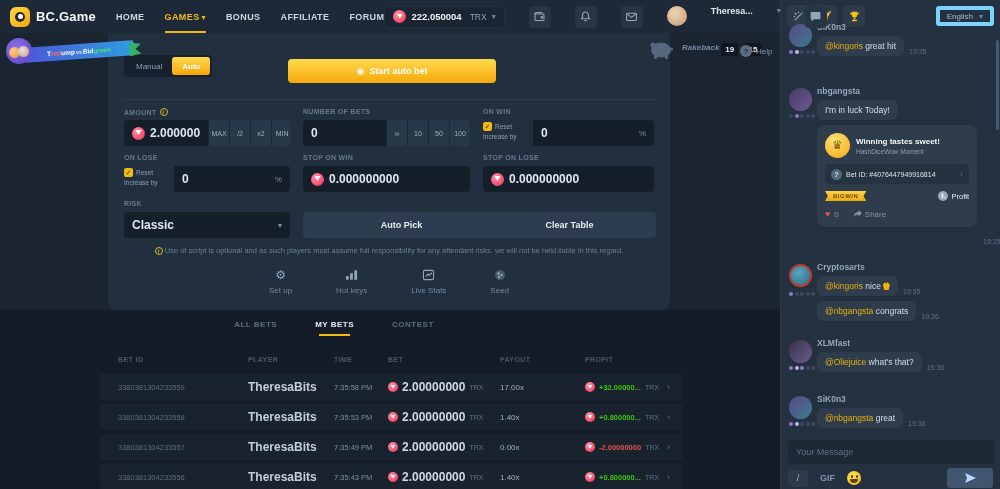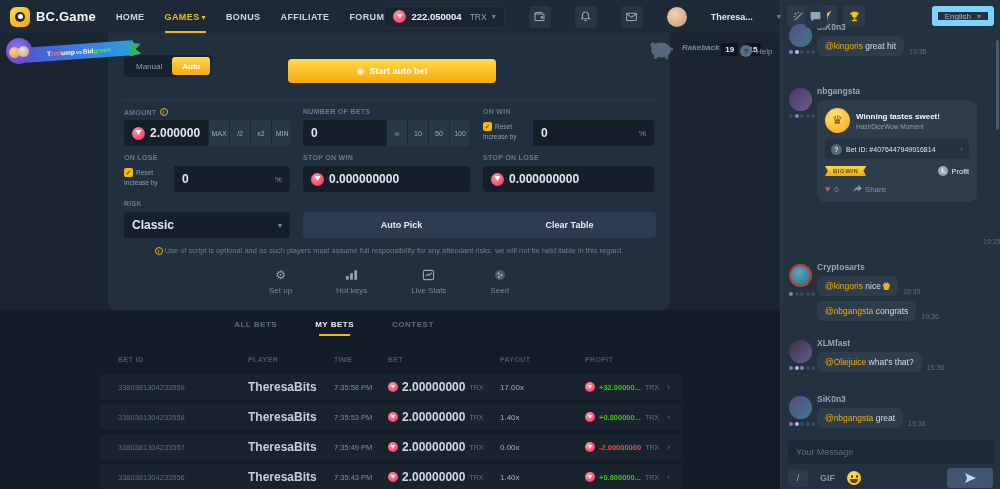--- a/index.html
+++ b/index.html
@@ -11,21 +11,21 @@
   .logo-ic{width:20px;height:20px;border-radius:6px;background:linear-gradient(135deg,#ffd84d,#f2a606);position:relative;flex:0 0 auto;}
   .logo-ic i{position:absolute;left:5px;top:5px;width:10px;height:10px;border-radius:50%;background:#222b36;}
   .logo-ic b{position:absolute;left:8px;top:7px;width:5px;height:5px;border-radius:50%;background:#fff;}
   .logo-txt{color:#f4f7fa;font-size:13px;font-weight:bold;margin-left:6px;letter-spacing:.2px;}
   .bat{width:7px;height:5px;background:#f07c1d;clip-path:polygon(0 100%,50% 0,100% 100%,50% 55%);margin:-10px 0 0 -6px;}
   .nav{display:flex;gap:20px;margin-left:26px;}
   .nav-it{font-size:9px;font-weight:bold;color:#cdd7e1;letter-spacing:.4px;position:relative;cursor:pointer;}
   .nav-it .crt{font-size:8px;color:#f3ba0e;margin-left:2px;}
   .nav-it.act{color:#f3ba0e;}
   .nav-it.act::after{content:"";position:absolute;left:0;right:0;bottom:-11px;height:2px;background:#f3ba0e;}
-  .hdr-r{margin-left:auto;display:flex;align-items:center;gap:24px;}
+  .hdr-r{margin-left:auto;display:flex;gap:24px;}
   .bal{height:22px;border:1px solid #31425466;background:#1a2531;border-radius:4px;display:flex;align-items:center;padding:0 8px;gap:5px;}
   .coin{border-radius:50%;background:radial-gradient(circle at 35% 30%,#ff8fa3,#ee2e57);display:inline-block;flex:0 0 auto;}
   .coin i{display:block;width:6px;height:5px;background:#fff;clip-path:polygon(0 0,100% 0,50% 100%);margin:3.5px auto 0;}
   .c12{width:13px;height:13px;} .c10{width:10px;height:10px;} .c10 i{width:5px;height:4px;margin-top:2.8px;}
   .bal-v{font-size:9.5px;font-weight:bold;color:#eef3f8;}
   .bal-cur{font-size:8.5px;color:#8aa0b4;margin-left:3px;}
   .crt-g{font-size:8px;color:#72879b;}
   .icbtn{width:22px;height:22px;background:#273544;border-radius:4px;display:flex;align-items:center;justify-content:center;cursor:pointer;}
   .avatar-h{width:20px;height:20px;border-radius:50%;background:radial-gradient(circle at 40% 35%,#ecd3b6,#c89a72);}
   .uname-h{font-size:9px;color:#dfe7ee;font-weight:bold;}
@@ -90,21 +90,21 @@
   .td-bet{font-size:12px;font-weight:bold;color:#cfd9e3;}
   .td-cur{font-size:7px;color:#5d7084;}
   .td-po{font-size:8px;color:#9fb0c0;}
   .pv{font-size:7.5px;font-weight:bold;}
   .pos{color:#3dc40e;} .neg{color:#e2504b;}
   .chev{color:#5d7084;font-size:9px;margin-left:auto;cursor:pointer;}
   
   .chat{position:absolute;left:780px;top:0;width:220px;height:489px;background:#243140;border-left:1px solid #2c3a48;}
   .chdr{display:flex;align-items:center;gap:6px;padding:5px 6px;}
   .cicb{width:22px;height:22px;background:#2d3b4a;border-radius:4px;display:flex;align-items:center;justify-content:center;cursor:pointer;}
-  .lang{margin-left:auto;height:20px;border:6px solid #7dd3fc;border-radius:3px;display:flex;align-items:center;gap:6px;padding:0 7px;color:#a9bac9;font-size:8px;cursor:pointer;}
+  .lang{margin-left:auto;height:20px;border:4px solid #7dd3fc;border-radius:3px;display:flex;align-items:center;gap:6px;padding:0 7px;color:#a9bac9;font-size:8px;cursor:pointer;}
   .msg{position:absolute;left:8px;right:6px;}
   .cavatar{position:absolute;left:0;top:2px;width:23px;height:23px;border-radius:50%;}
   .dots{position:absolute;left:0;top:28px;display:flex;gap:1.5px;}
   .dots s{width:4px;height:4px;border-radius:50%;display:block;}
   .d1{background:#8e7cc3;} .d2{background:#c3b6e6;} .dd{background:#3a4a5c;}
   .mc{margin-left:28px;position:relative;}
   .cuname{font-size:8.5px;font-weight:bold;color:#94a7ba;margin-bottom:4px;}
   .mline{display:flex;align-items:flex-end;gap:5px;margin-bottom:5px;}
   .bubble{background:#2e3c4b;border-radius:6px;padding:5px 8px;font-size:8.5px;color:#d3dde6;white-space:nowrap;}
   .mention{color:#e8b00d;}
@@ -562,20 +562,23 @@
       <span class="cavatar" style="background:linear-gradient(135deg,#4a3a6b,#6b5b8e);"></span>
       <span class="dots">
           <s class="dd"></s>
           <s class="d1"></s>
           <s class="dd"></s>
           <s class="dd"></s>
           <s class="dd"></s>
         </span>
       <div class="mc">
         <div class="cuname">nbgangsta</div>
+        <div class="mline">
+            <span class="bubble">I'm in luck Today!</span>
+          </div>
         <div class="wcard">
           <div class="wc-head">
             <span class="medal">♛</span>
             <span>
               <div class="wc-title">Winning tastes sweet!</div>
               <div class="wc-sub">HashDiceWow Moment</div>
             </span>
           </div>
           <div class="wc-strip">
             <span class="qcirc">?</span>

